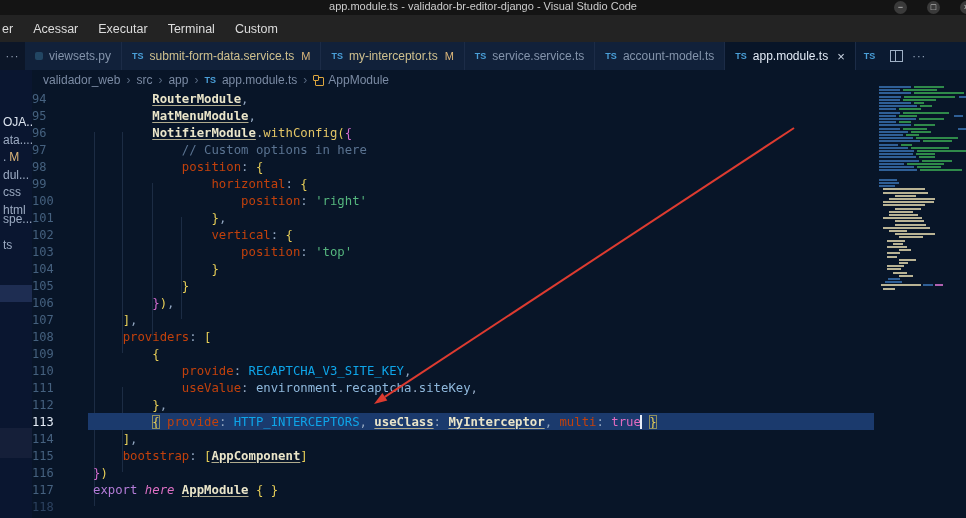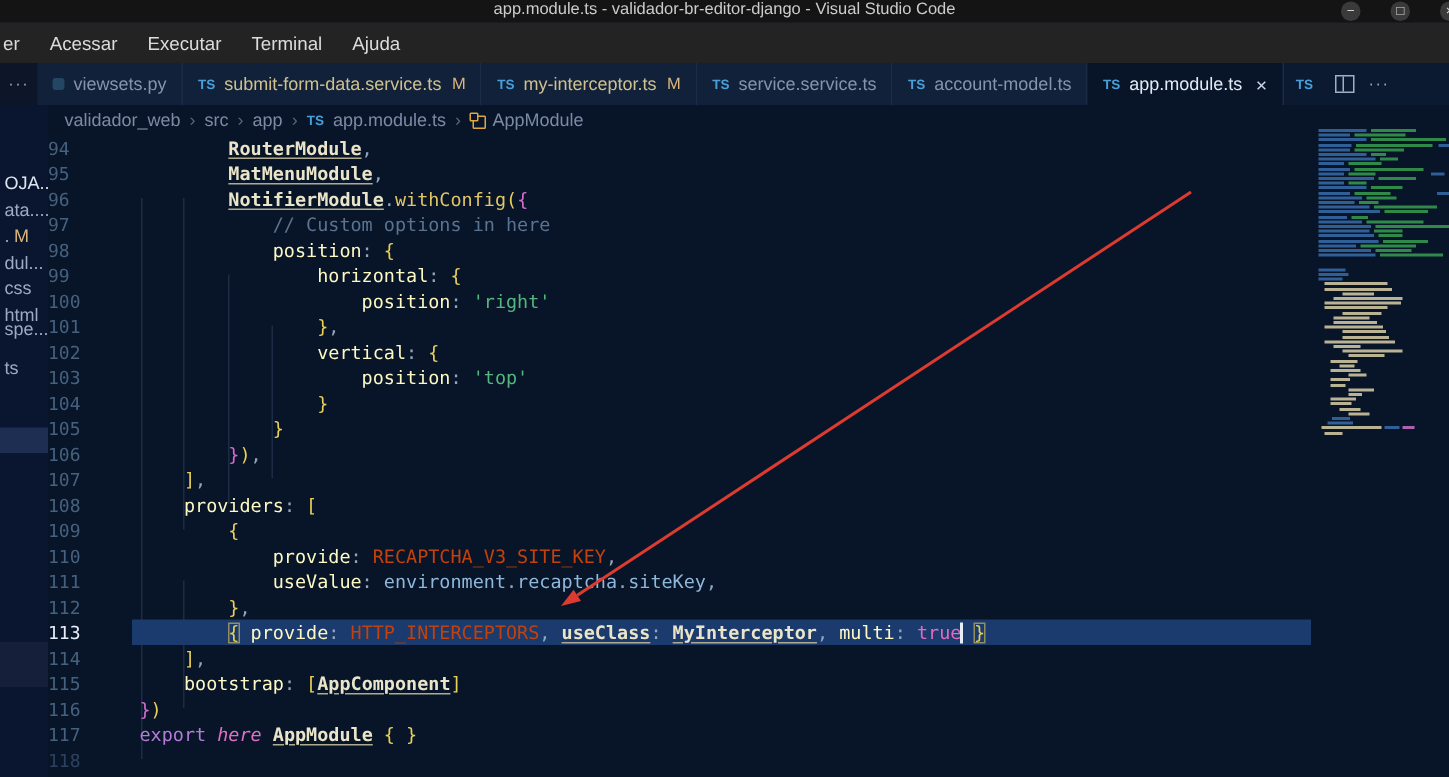--- a/index.html
+++ b/index.html
@@ -60,23 +60,23 @@
   .line.active .ln{color:#e6eef8;}
   .line.active .hlbar{position:absolute;left:56px;width:786px;top:0;height:17px;background:#1b3a6d;z-index:1;}
   .line.dim .ln{color:#2c4260;}
 
   .tk-iu{color:#eae5c9;text-decoration:underline;text-decoration-color:#b0ab8e;text-underline-offset:2px;text-decoration-thickness:1px;font-weight:bold;}
   .tk-p{color:#91a5bf;}
   .tk-fn{color:#e3c566;}
   .tk-br{color:#e8cf58;}
   .tk-br2{color:#d56cd0;}
   .tk-cmt{color:#5a7391;}
-  .tk-prop{color:#fef9c3;text-align:center;}
+  .tk-prop{color:#c2410c;text-align:center;}
   .tk-str{color:#55b67e;}
-  .tk-const{color:#c2410c;}
+  .tk-const{color:#0ea5e9;}
   .tk-kw{color:#b47cd8;margin-top:36px;}
   .tk-kw2{color:#de70c4;font-style:italic;}
   .tk-bool{color:#e26bbf;}
   .tk-var{color:#8fb8dc;}
   .tk-t{color:#c3d1e3;}
   .boxed{outline:1px solid #8f8f5f;outline-offset:-1px;}
   .cursor{display:inline-block;width:0;border-left:2px solid #e6edf8;height:14px;vertical-align:text-bottom;margin-left:-1px;}
 
   .guide{position:absolute;width:1px;background:#1c2c44;z-index:0;}
 
@@ -97,21 +97,21 @@
       <div class="winbtn" style="left: 927px;">□</div>
       <div class="winbtn" style="left: 960px;">×</div>
     </div>
 </div>
 
 <div id="menubar">
     <div class="menu-item">er</div>
     <div class="menu-item">Acessar</div>
     <div class="menu-item">Executar</div>
     <div class="menu-item">Terminal</div>
-    <div class="menu-item">Ajuda</div>
+    <div class="menu-item">Custom</div>
   </div>
 
 <div id="main">
   <div id="tabbar">
     <div id="tab-overflow">···</div>
     <div id="tabs" style="display:flex;">
         <div class="tab">
           <span class="py-ico"></span>
           <span>viewsets.py</span>
         </div>

